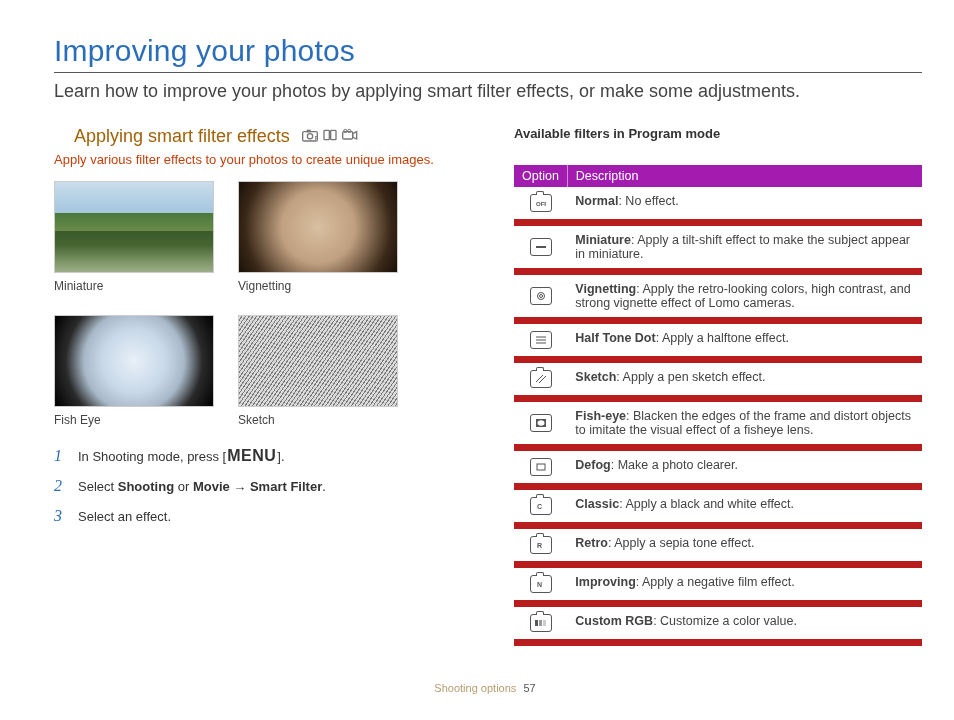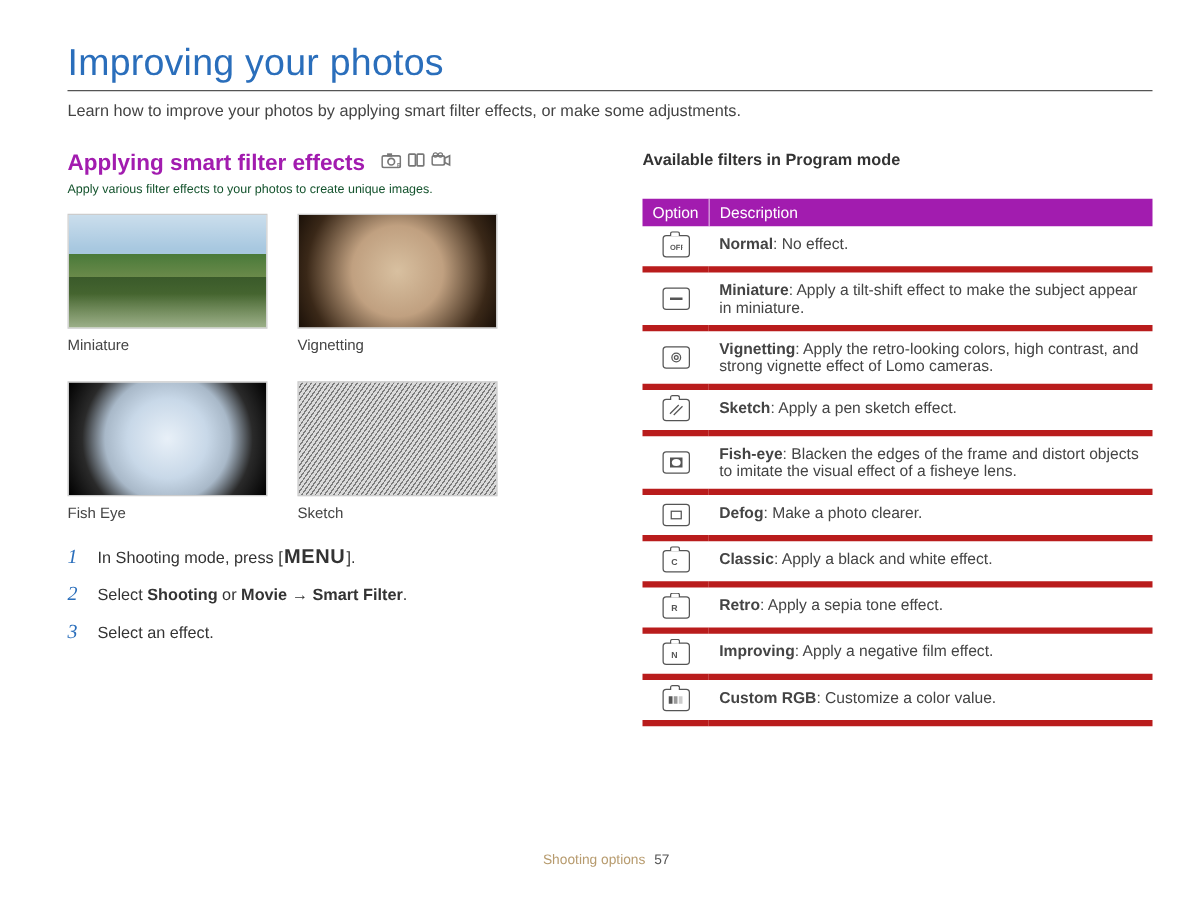--- a/index.html
+++ b/index.html
@@ -1,41 +1,41 @@
 <!DOCTYPE html>
 <html><head>
 <meta charset="utf-8">
 <style>
   * { box-sizing: border-box; margin: 0; padding: 0; }
   html, body { width: 954px; height: 720px; background: #fff; font-family: Arial, Helvetica, sans-serif; color: #333; }
   .page { padding: 34px 32px 0 54px; position: relative; height: 720px; }
   .main-title { font-size: 30px; font-weight: 400; color: #2a6ebb; letter-spacing: 0.2px; margin-bottom: 4px; }
   .rule { border: none; border-top: 1px solid #555; margin: 2px 0 8px 0; }
-  .intro { font-size: 13px; color: #444; margin-bottom: 24px; }
+  .intro { font-size: 18px; color: #444; margin-bottom: 24px; }
   .cols { display: flex; gap: 40px; }
   .col-left { width: 420px; }
   .col-right { flex: 1; }
-  .sub-title { font-size: 18px; color: #a21caf; font-weight: 700; display: inline-block; vertical-align: middle; }
+  .sub-title { font-size: 18px; color: #a16207; font-weight: 400; display: inline-block; vertical-align: middle; margin-left: 20px; }
   .mode-icons { display: inline-flex; gap: 4px; margin-left: 8px; vertical-align: middle; }
   .mode-icons svg { width: 16px; height: 14px; }
-  .sub-desc { font-size: 10px; color: #14532d; margin-top: 5px; margin-bottom: 14px; }
+  .sub-desc { font-size: 13px; color: #c2410c; margin-top: 5px; margin-bottom: 14px; }
   .thumbs { display: flex; flex-wrap: wrap; gap: 22px 24px; }
   .thumb { width: 160px; }
   .thumb .img { width: 160px; height: 92px; border: 1px solid #ccc; display: block; }
   .thumb .caption { font-size: 12px; color: #444; margin-top: 6px; }
   .steps { margin-top: 20px; }
   .step { display: flex; gap: 10px; margin-bottom: 12px; font-size: 13px; color: #333; align-items: baseline; }
   .step-num { font-style: italic; font-size: 16px; color: #2a6ebb; width: 14px; font-family: Georgia, 'Times New Roman', serif; }
   .step b { font-weight: 700; }
   .menu-btn { display: inline-block; font-weight: 700; font-size: 16px; letter-spacing: 0.5px; padding: 0 1px; }
   .right-heading { font-size: 13px; font-weight: 700; margin-bottom: 24px; }
   table.filters { width: 100%; border-collapse: collapse; font-size: 12.5px; }
   table.filters th { background: #a21caf; color: #fff; font-weight: 400; text-align: left; padding: 4px 8px; }
   table.filters th:first-child { width: 50px; border-right: 1px solid rgba(255,255,255,0.5); }
-  table.filters td { padding: 7px 8px; border-bottom: 5px solid #b91c1c; vertical-align: top; color: #444; }
+  table.filters td { padding: 7px 8px; border-bottom: 7px solid #b91c1c; vertical-align: top; color: #444; }
   table.filters td.icon-cell { text-align: center; vertical-align: middle; width: 50px; }
   .filter-icon { display: inline-flex; width: 22px; height: 18px; border: 1.5px solid #555; border-radius: 3px; align-items: center; justify-content: center; font-size: 9px; color: #555; font-weight: 700; position: relative; }
   .filter-icon.with-tab::before { content: ""; position: absolute; top: -4px; left: 5px; width: 6px; height: 3px; border: 1.5px solid #555; border-bottom: none; border-radius: 2px 2px 0 0; background: #fff; }
   .footer { position: absolute; bottom: 26px; left: 16px; right: 0; text-align: center; font-size: 11px; color: #b79b6e; }
   .footer .pagenum { color: #555; margin-left: 4px; }
   
   .sample-miniature { background: linear-gradient(to bottom, #a8c8e0 0%, #a8c8e0 35%, #4a7a3a 35%, #6a8a4a 55%, #3a5a2a 55%, #5a7a3a 100%); position: relative; }
   .sample-miniature::after { content:""; position:absolute; inset:0; background: linear-gradient(to bottom, rgba(255,255,255,0.4) 0%, transparent 30%, transparent 70%, rgba(255,255,255,0.4) 100%); }
   .sample-vignetting { background: radial-gradient(circle at 50% 50%, #d8c0a0 0%, #c0a080 40%, #3a2818 80%, #1a1008 100%); }
   .sample-fisheye { background: radial-gradient(circle at 50% 50%, #e8f0f8 0%, #c8d8e8 35%, #a8b8c8 55%, #2a2a2a 75%, #000 100%); }
@@ -142,20 +142,30 @@
           <tr>
               <td class="icon-cell"><span class="filter-icon">
                   <svg width="12" height="10" viewBox="0 0 12 10">
                     <circle cx="6" cy="5" r="3.5" fill="none" stroke="#555" stroke-width="1"></circle>
                     <circle cx="6" cy="5" r="1.5" fill="none" stroke="#555" stroke-width="1"></circle>
                   </svg>
                 </span></td>
               <td><b>Vignetting</b><span>: Apply the retro-looking colors, high contrast, and strong vignette effect of Lomo cameras.</span></td>
             </tr>
           <tr>
+              <td class="icon-cell"><span class="filter-icon">
+                  <svg width="12" height="10" viewBox="0 0 12 10">
+                    <line x1="1" y1="2" x2="11" y2="2" stroke="#555"></line>
+                    <line x1="1" y1="5" x2="11" y2="5" stroke="#555"></line>
+                    <line x1="1" y1="8" x2="11" y2="8" stroke="#555"></line>
+                  </svg>
+                </span></td>
+              <td><b>Half Tone Dot</b><span>: Apply a halftone effect.</span></td>
+            </tr>
+          <tr>
               <td class="icon-cell"><span class="filter-icon with-tab">
                   <svg width="12" height="10" viewBox="0 0 12 10">
                     <line x1="1" y1="8" x2="8" y2="1" stroke="#555"></line>
                     <line x1="4" y1="9" x2="11" y2="2" stroke="#555"></line>
                   </svg>
                 </span></td>
               <td><b>Sketch</b><span>: Apply a pen sketch effect.</span></td>
             </tr>
           <tr>
               <td class="icon-cell"><span class="filter-icon">

